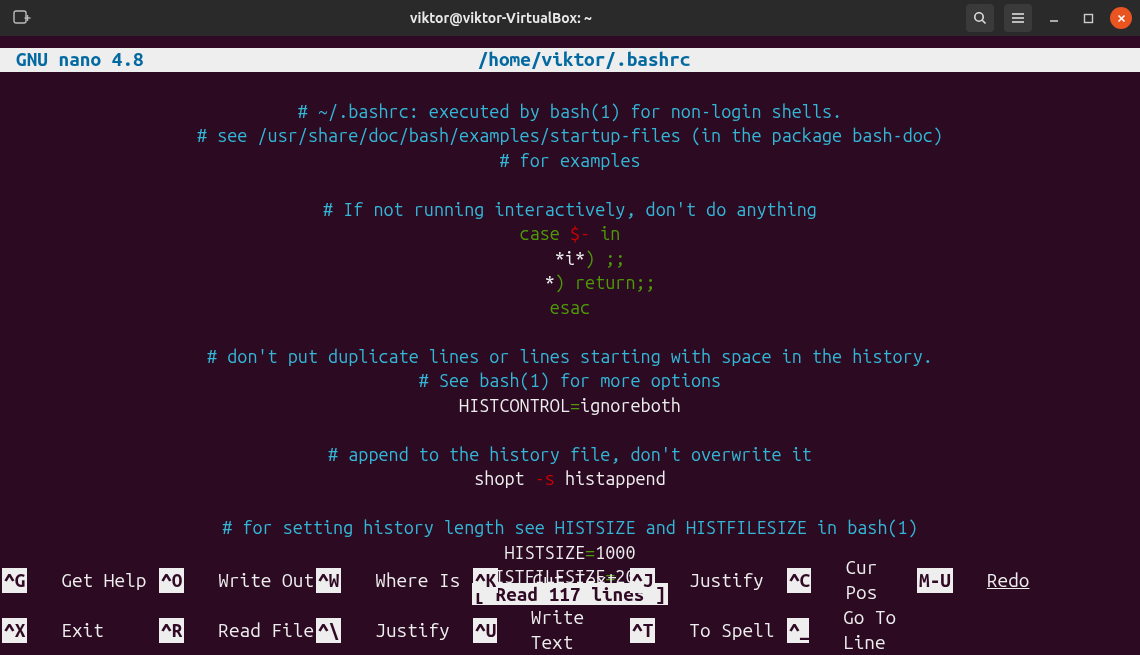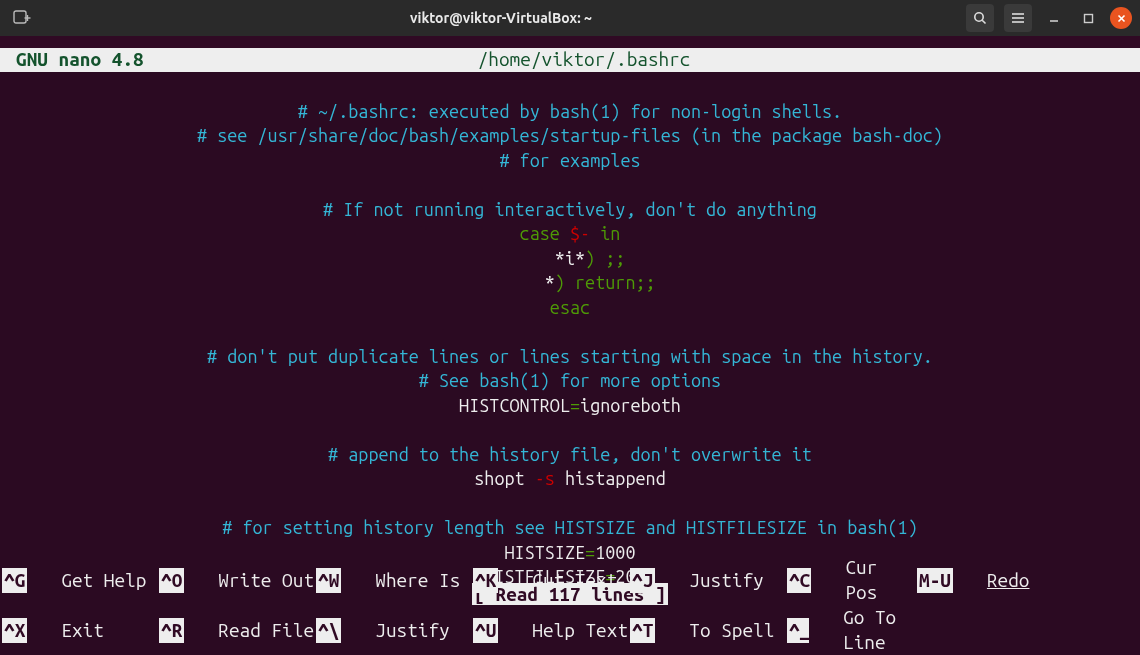--- a/index.html
+++ b/index.html
@@ -61,31 +61,31 @@
     font-weight: bold;
   }
 
   
   .nano-header {
     height: 24px;
     background: #300A24;
     display: flex;
     font-family: "Ubuntu Mono", "Consolas", monospace;
     font-size: 19px;
-    color: #14532d;
+    color: #0369a1;
   }
   .nano-header .ver {
     background: #eee;
     padding: 0 6px 0 16px;
     font-weight: bold;
   }
   .nano-header .spacer { flex: 0 0 328px; background: #eee; }
   .nano-header .fname {
     background: #eee;
-    font-weight: normal;
+    font-weight: bold;
     padding-right: 6px;
   }
   .nano-header .rest { flex: 1; background: #eee; }
 
   
   .editor {
     font-family: "Ubuntu Mono", "Consolas", monospace;
     font-size: 18px;
     line-height: 24.5px;
     padding: 2px 4px 0 4px;
@@ -267,21 +267,21 @@
     <div class="help-item">
         <span class="key">^R</span>
         <span class="lbl">Read File</span>
       </div>
     <div class="help-item">
         <span class="key">^\</span>
         <span class="lbl">Justify</span>
       </div>
     <div class="help-item">
         <span class="key">^U</span>
-        <span class="lbl">Help Text</span>
+        <span class="lbl">Write Text</span>
       </div>
     <div class="help-item">
         <span class="key">^T</span>
         <span class="lbl">To Spell</span>
       </div>
     <div class="help-item" style="width:130px">
         <span class="key">^_</span>
         <span class="lbl">Go To Line</span>
       </div>
   </div>

